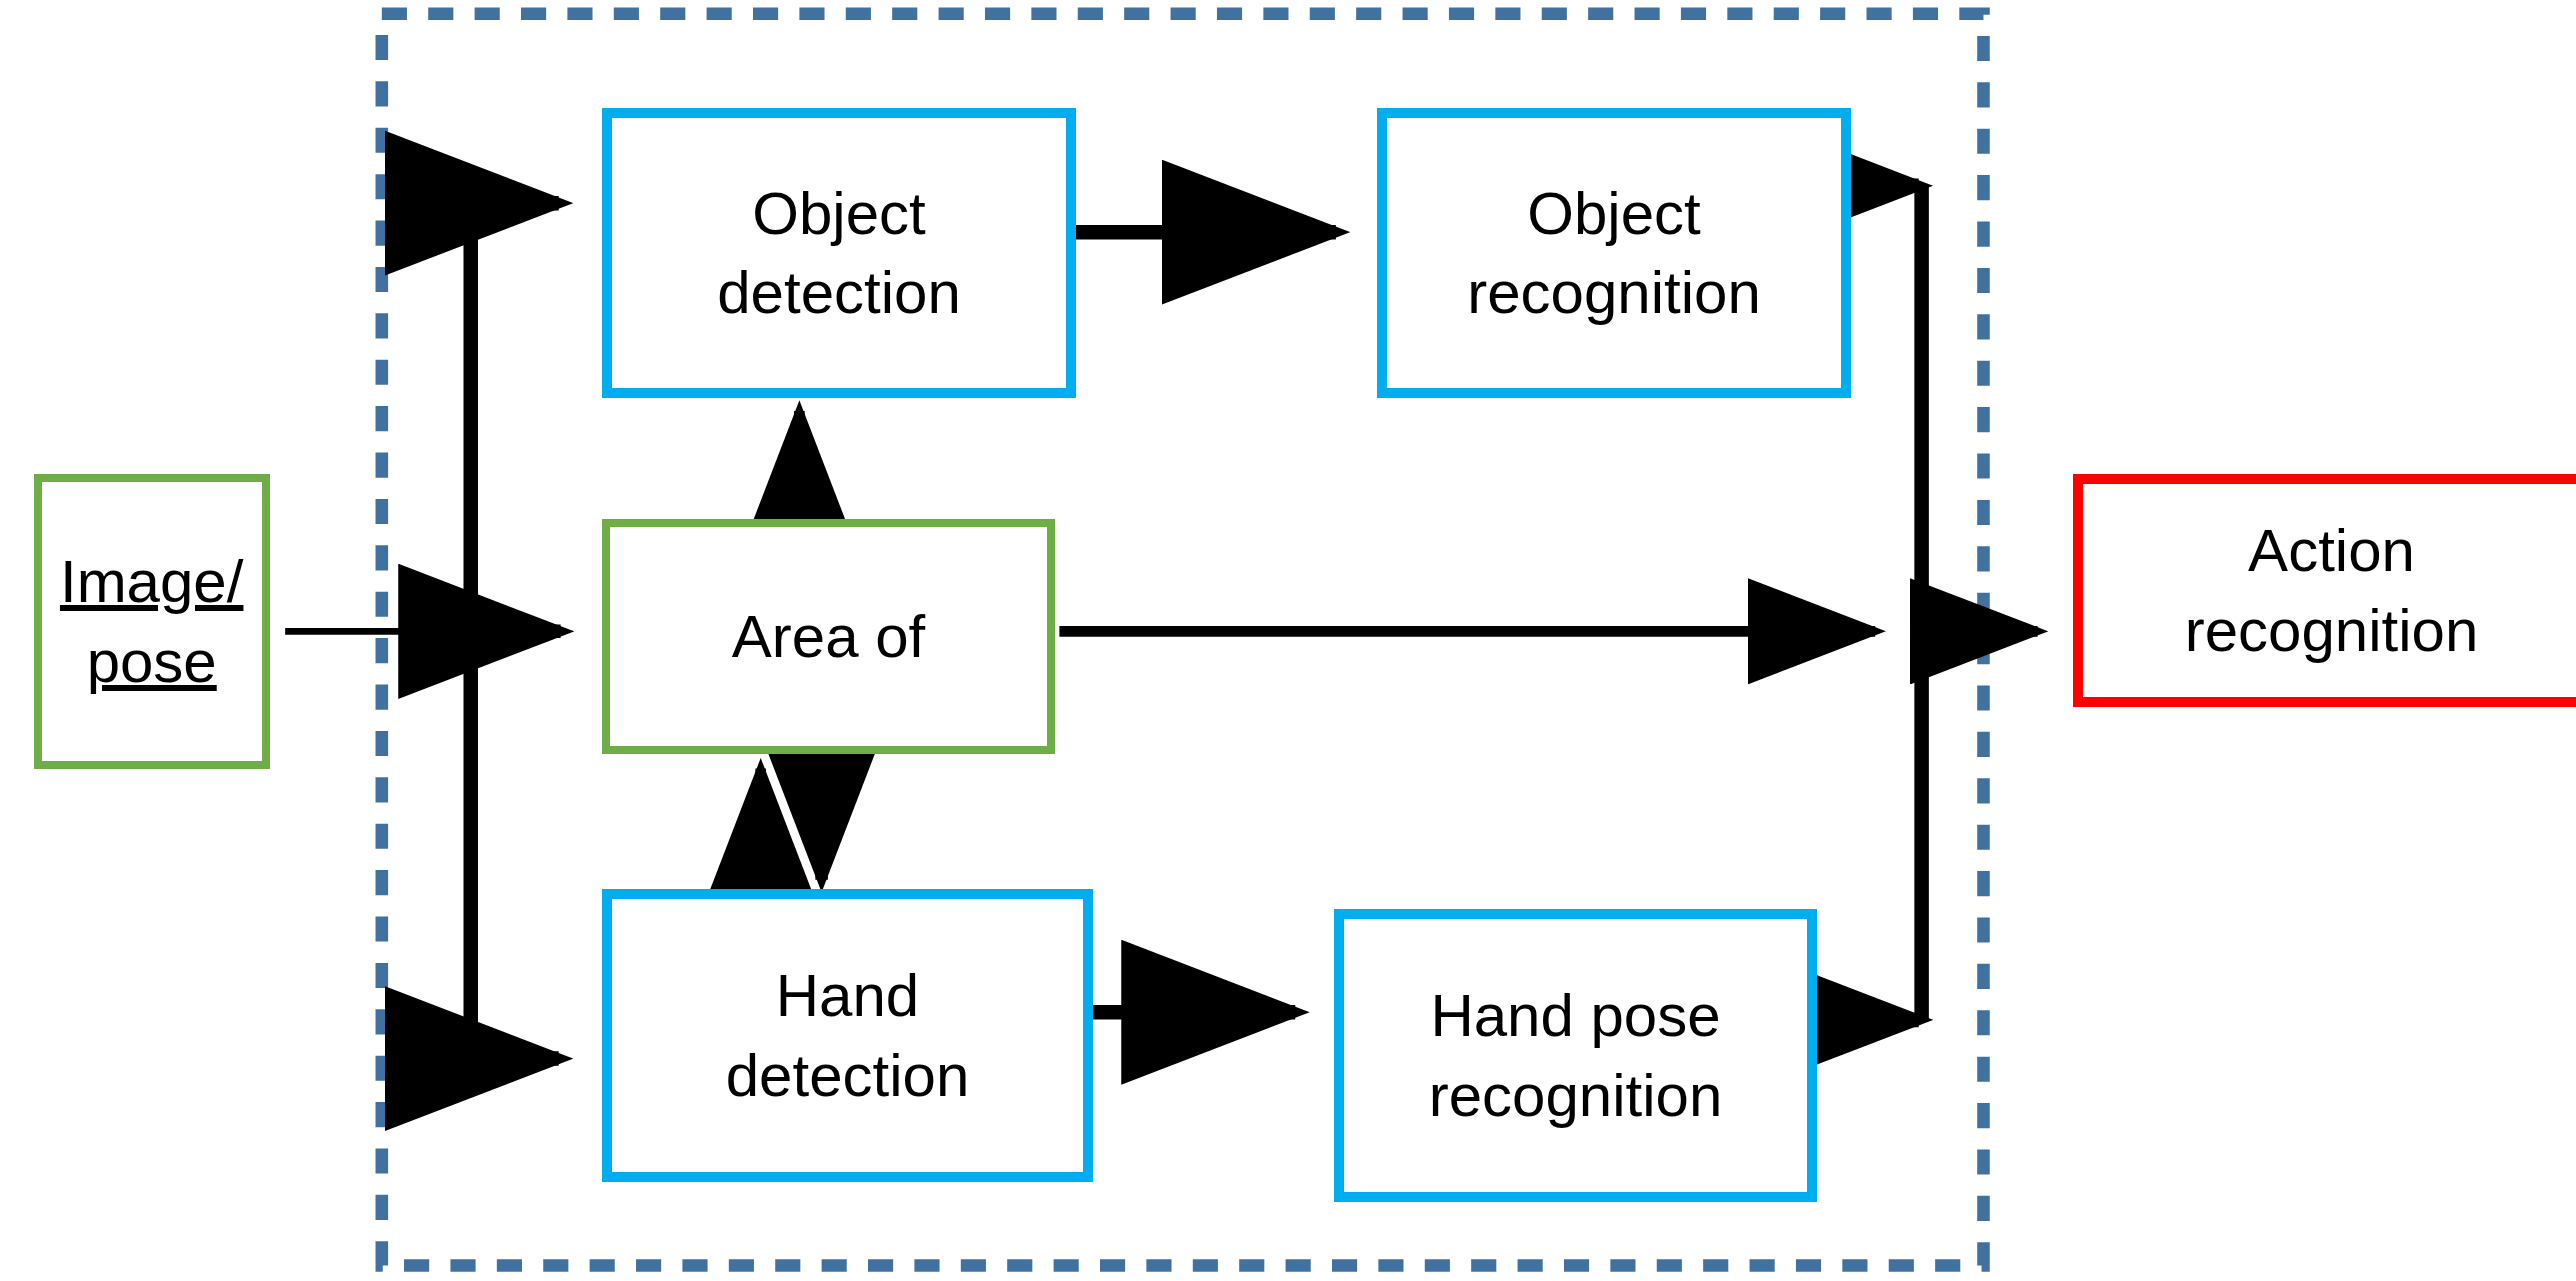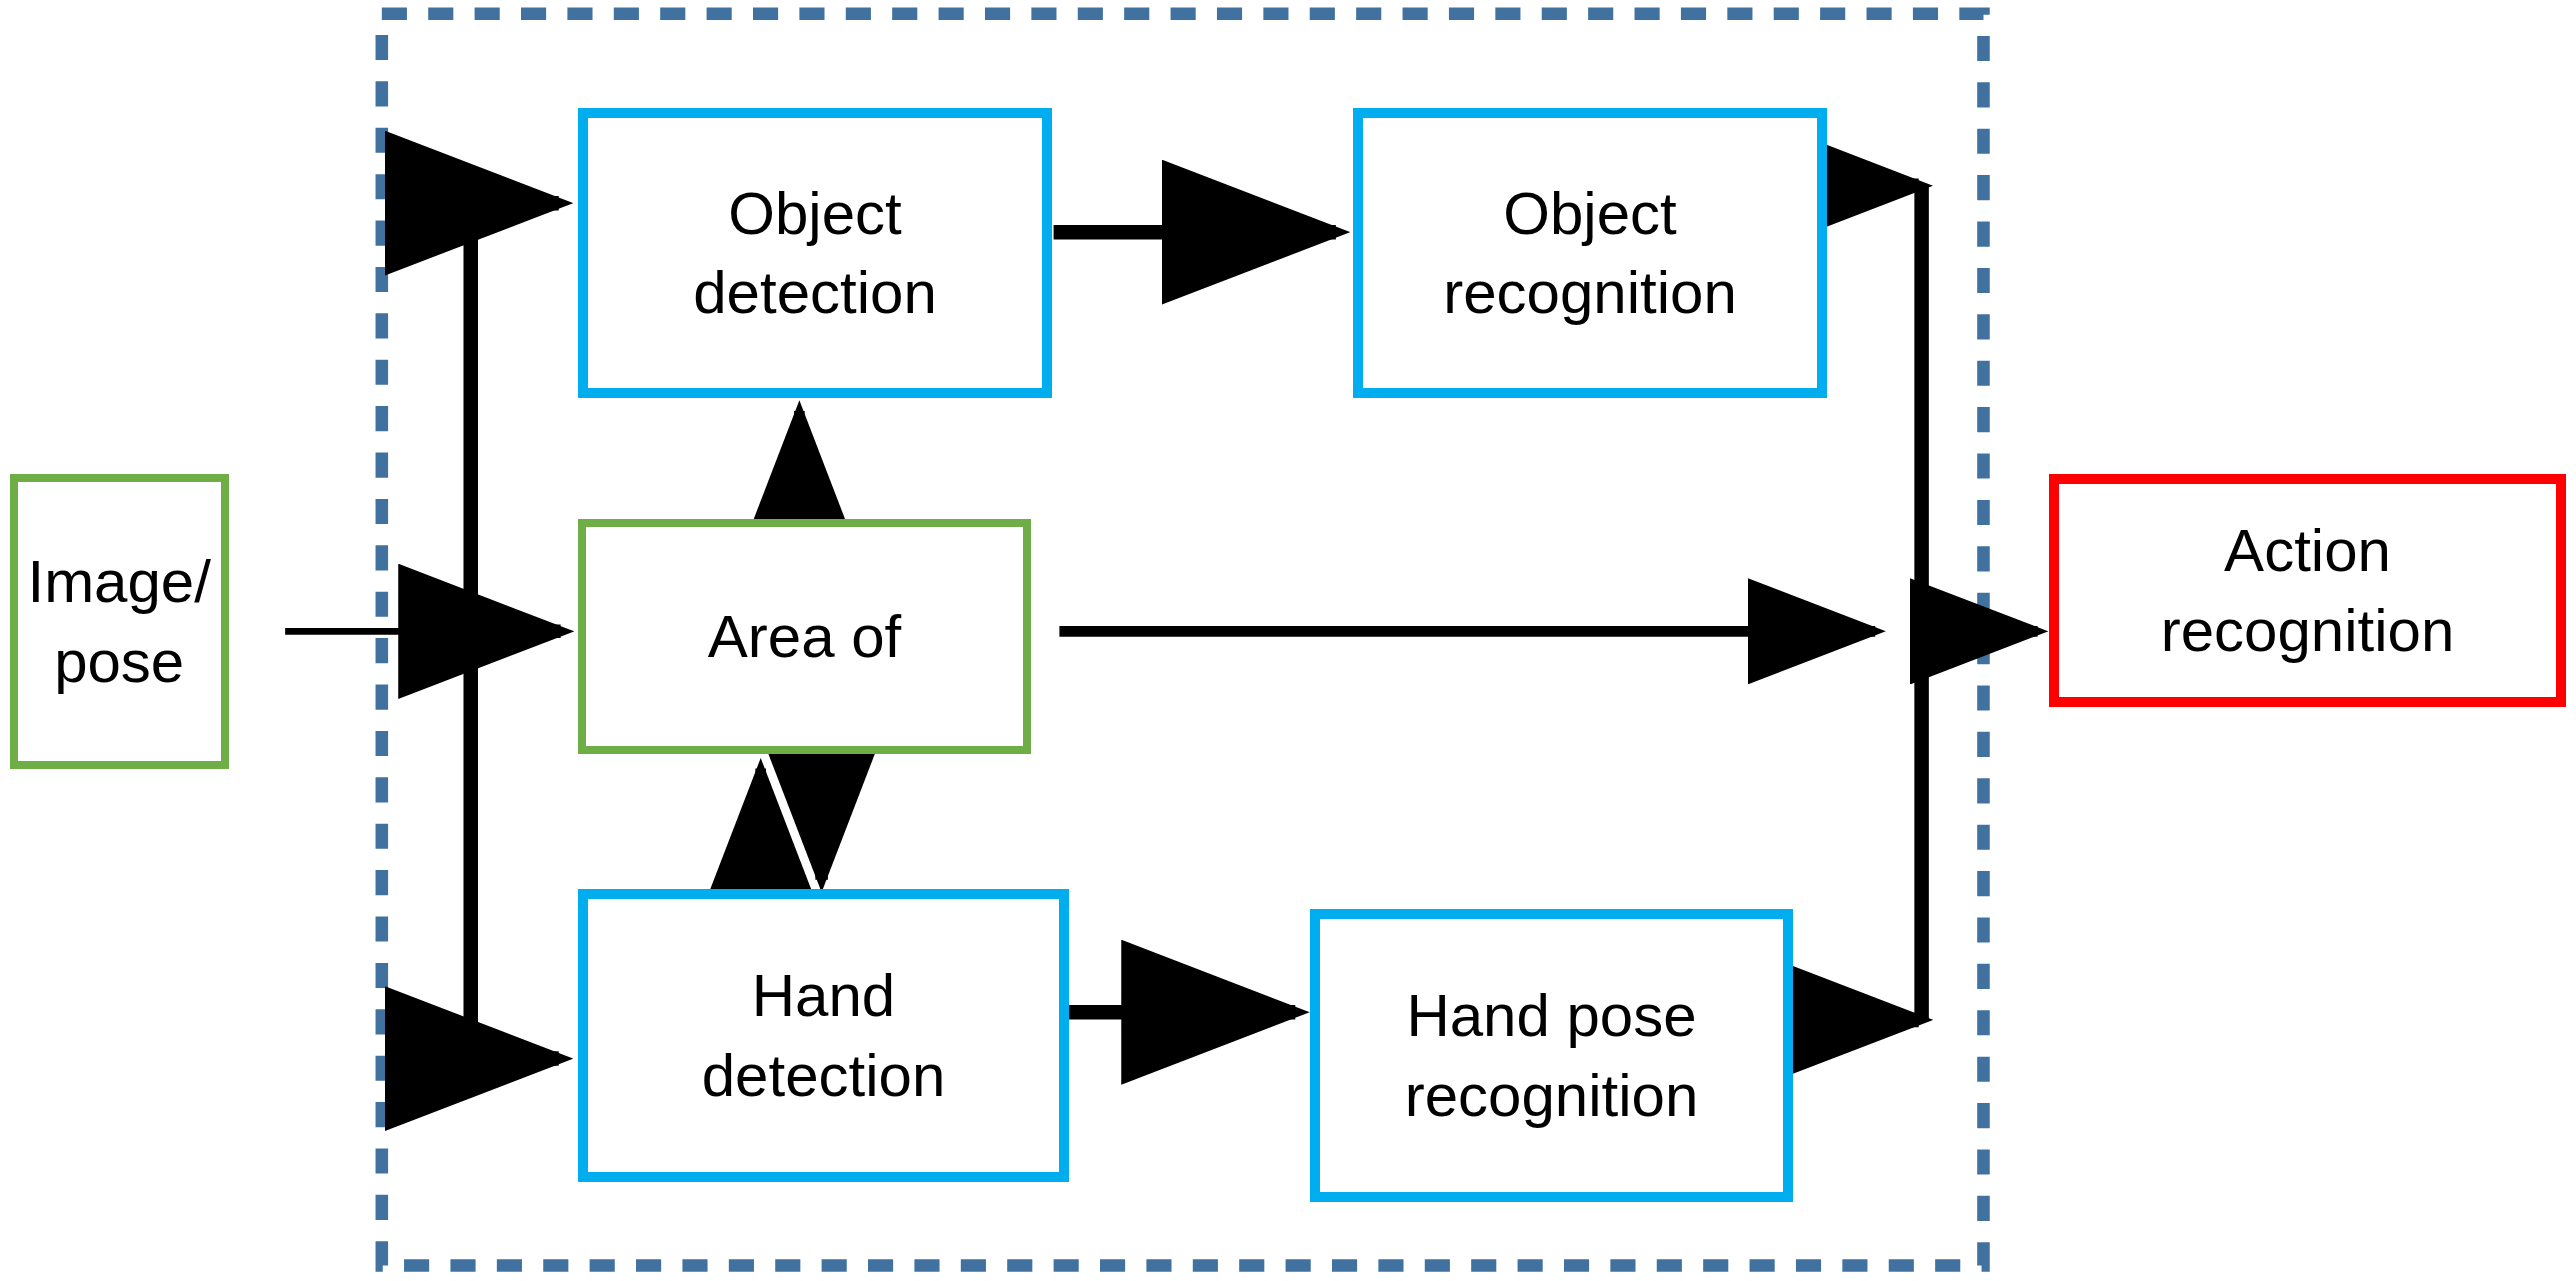--- a/index.html
+++ b/index.html
@@ -29,31 +29,32 @@
     box-sizing: border-box;
     background: #ffffff;
     display: flex;
     flex-direction: column;
     align-items: center;
     justify-content: center;
     text-align: center;
     color: #000000;
     line-height: 1.32;
     z-index: 5;
+    margin-left: 24px;
   }
   .node .line {
     display: block;
     white-space: nowrap;
   }
   .node-green { border: 8.7px solid #6FAE47; }
   .node-cyan  { border: 10.6px solid #00AEEF; }
   .node-red   { border: 10.6px solid #FF0000; }
 
   
-  #node-image-video      { left: 9.7px;   top: 474px;  width: 219px;  height: 295px; font-size: 60px; }
+  #node-image-video      { left: 9.7px;   top: 474px;  width: 236px;  height: 295px; font-size: 60px; text-decoration: underline; }
   #node-object-detection { left: 578px;  top: 108px;  width: 474px;  height: 290px; font-size: 60px; }
   #node-object-recognition { left: 1353px; top: 108px; width: 474px; height: 290px; font-size: 60px; }
   #node-area-of-interest { left: 578px;  top: 519px;  width: 453px;  height: 235px; font-size: 60px; }
   #node-hand-detection   { left: 578px;  top: 889px;  width: 491px;  height: 293px; font-size: 60px; }
   #node-hand-pose-recognition { left: 1310px; top: 909px; width: 483px; height: 293px; font-size: 60px; }
   #node-action-recognition { left: 2049px; top: 474px; width: 517px;  height: 233px; font-size: 60px; }
 </style>
 </head>
 <body>
 

